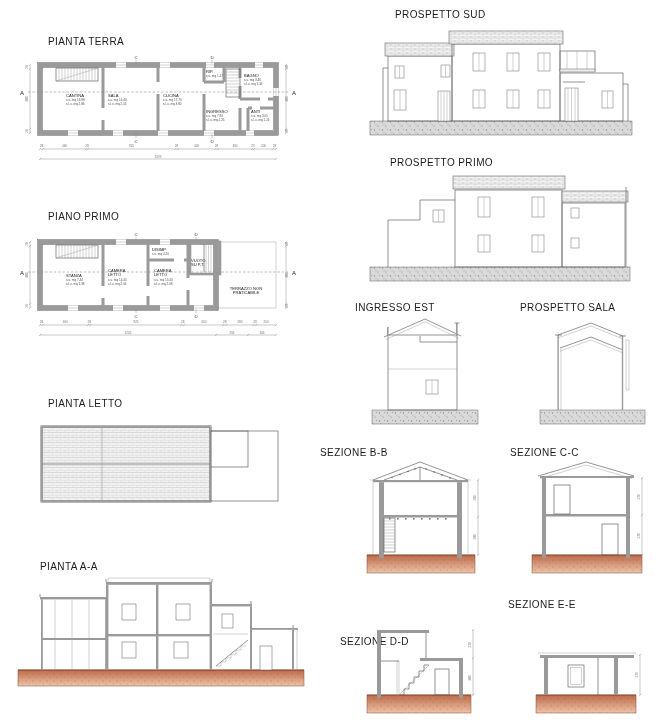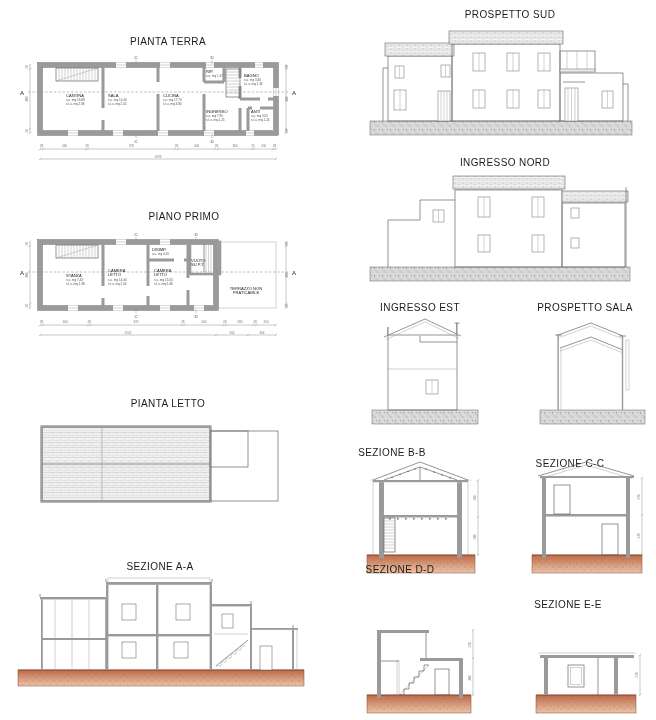--- a/index.html
+++ b/index.html
@@ -1,17 +1,17 @@
 <!DOCTYPE html>
 <html><head>
 <meta charset="utf-8">
 <style>
   html,body{margin:0;padding:0}
   body{width:656px;height:720px;position:relative;background:#fff;font-family:"Liberation Sans",sans-serif}
-  .ptitle{position:absolute;font-size:10px;color:#1b1b1b;letter-spacing:.4px;text-align:center;white-space:nowrap}
+  .ptitle{position:absolute;font-size:10px;color:#1b1b1b;letter-spacing:.4px;white-space:nowrap}
   svg{position:absolute;overflow:visible}
   svg text{font-family:"Liberation Sans",sans-serif}
   .rn{font-size:4.1px;fill:#222}
   .ra{font-size:3.1px;fill:#555}
   .dt{font-size:3.1px;fill:#777;text-anchor:middle}
   .mk{font-size:6px;fill:#222;text-anchor:middle}
   .mk2{font-size:4.4px;fill:#333;text-anchor:middle}
   .t{stroke:#666;stroke-width:.7;fill:none}
   .t2{stroke:#666;stroke-width:.55;fill:#fff}
   .l{stroke:#9a9a9a;stroke-width:.45;fill:none}
@@ -167,21 +167,21 @@
     <text x="20" y="15" class="dt" transform="rotate(-90 20 15)">28</text>
     <text x="20" y="47" class="dt" transform="rotate(-90 20 47)">400</text>
     <text x="20" y="79" class="dt" transform="rotate(-90 20 79)">28</text>
     <path d="M278 13V81 M276.8 14.2L279.2 11.8 M276.8 18.2L279.2 15.8 M276.8 78.2L279.2 75.8 M276.8 82.2L279.2 79.8" class="dim"></path>
     <text x="280" y="15" class="dt" transform="rotate(-90 280 15)">28</text>
     <text x="280" y="47" class="dt" transform="rotate(-90 280 47)">400</text>
     <text x="280" y="79" class="dt" transform="rotate(-90 280 79)">28</text>
   </g>
 </svg>
 
-<div class="ptitle" style="left:64px;top:211px;width:240px">PIANO PRIMO</div>
+<div class="ptitle" style="left:48px;top:211px;width:240px">PIANO PRIMO</div>
 
 <svg style="left:8px;top:228px" width="320" height="132" viewBox="0 0 320 132">
   <g>
     <rect x="208" y="14" width="60" height="66" class="l"></rect>
     <path d="M208 14V80" class="dash"></path>
   </g>
   <g>
     <rect x="32" y="14" width="176" height="66" fill="none" stroke="#9a9a9a" stroke-width="4.5"></rect>
     <rect x="29.7" y="11.7" width="180.6" height="70.6" class="o"></rect>
     <rect x="34.3" y="16.3" width="171.4" height="61.4" class="o"></rect>
@@ -285,21 +285,21 @@
     <rect x="180" y="16" width="38" height="36" fill="url(#vh)" class="t"></rect>
   </g>
   <g>
     <rect x="12" y="12" width="168" height="74" fill="url(#tile)" stroke="#8a8a8a" stroke-width="1.6"></rect>
     <rect x="10.8" y="10.8" width="170.4" height="76.4" class="o"></rect>
     <path d="M12 49H180" stroke="#777" stroke-width=".8"></path>
     <path d="M72 12V86" stroke="#999" stroke-width=".6"></path>
   </g>
 </svg>
 
-<div class="ptitle" style="left:40px;top:561px;width:240px">SEZIONE A-A</div>
+<div class="ptitle" style="left:40px;top:561px;width:240px">PIANTA A-A</div>
 
 <svg style="left:10px;top:574px" width="320" height="140" viewBox="0 0 320 140">
   <g>
     <rect x="8" y="96" width="286" height="16" fill="url(#sal)" stroke="#8a4a30" stroke-width=".5"></rect>
     <rect x="8" y="96" width="286" height="16" fill="url(#sdot)"></rect>
     <path d="M8 96H294" stroke="#8a4a30" stroke-width=".9"></path>
   </g>
   <g>
     <rect x="30" y="23" width="68" height="2.4" class="wall"></rect>
     <rect x="31" y="25.4" width="1.8" height="70.6" class="wall"></rect>
@@ -381,21 +381,21 @@
     <rect x="173" y="66" width="12" height="18" class="win"></rect>
       <path d="M179 66V84" class="l"></path>
     <path d="M198 58H220" class="t"></path>
     <rect x="200" y="64" width="13" height="33" class="win"></rect>
     <path d="M203 64V97 M206.5 64V97 M210 64V97" class="l"></path>
     <rect x="237" y="67" width="11" height="17" class="win"></rect>
       <path d="M242.5 67V84" class="l"></path>
   </g>
 </svg>
 
-<div class="ptitle" style="left:390px;top:157px;width:230px">INGRESSO NORD</div>
+<div class="ptitle" style="left:390px;top:157px;width:230px">PROSPETTO PRIMO</div>
 
 <svg style="left:365px;top:170px" width="285" height="118" viewBox="0 0 285 118">
   <g>
     <rect x="5" y="97" width="260" height="14" fill="url(#gg)" stroke="#666" stroke-width=".5"></rect>
   </g>
   <g>
     <rect x="90" y="20" width="107" height="77" fill="#fff" class="t"></rect>
     <rect x="88" y="6" width="112" height="13" fill="url(#brick)" stroke="#666" stroke-width=".6"></rect>
     <rect x="197" y="33" width="63" height="64" fill="#fff" class="t"></rect>
     <rect x="197" y="21" width="66" height="11" fill="url(#brick)" stroke="#666" stroke-width=".6"></rect>
@@ -449,22 +449,22 @@
     <path d="M25 33L56 22L88 35" class="t"></path>
     <path d="M25 36L56 25L88 38" class="l"></path>
     <rect x="22.4" y="20" width="1.4" height="75" class="wall"></rect>
     <path d="M26 33V95" class="l"></path>
     <rect x="86.8" y="21" width="1.4" height="74" class="wall"></rect>
     <rect x="91" y="25" width="3" height="50" class="l"></rect>
     <path d="M20 20H27 M84 21H91" class="t"></path>
   </g>
 </svg>
 
-<div class="ptitle" style="left:332px;top:447px;width:120px">SEZIONE B-B</div>
-<div class="ptitle" style="left:510px;top:458px;width:120px">SEZIONE C-C</div>
+<div class="ptitle" style="left:320px;top:447px;width:120px">SEZIONE B-B</div>
+<div class="ptitle" style="left:510px;top:447px;width:120px">SEZIONE C-C</div>
 
 <svg style="left:365px;top:460px" width="125" height="115" viewBox="0 0 125 115">
   <g>
     <rect x="2" y="95" width="108" height="18" fill="url(#sal)" stroke="#8a4a30" stroke-width=".5"></rect>
     <rect x="2" y="95" width="108" height="18" fill="url(#sdot)"></rect>
     <path d="M2 95H110" stroke="#8a4a30" stroke-width=".8"></path>
   </g>
   <g>
     <path d="M8 20L55 2L103 20" class="t"></path>
     <path d="M8 20V95 M103 20V95 M5 20H12 M99 20H106" class="l"></path>
@@ -516,21 +516,21 @@
     <rect x="24" y="25" width="16" height="29" class="t"></rect>
     <rect x="72" y="64" width="16" height="31" class="t"></rect>
   </g>
   <g>
     <path d="M112 18V95 M110.8 19.2L113.2 16.8 M110.8 56.2L113.2 53.8 M110.8 96.2L113.2 93.8" class="dim"></path>
     <text x="110" y="37" class="dt" transform="rotate(-90 110 37)">270</text>
     <text x="110" y="76" class="dt" transform="rotate(-90 110 76)">270</text>
   </g>
 </svg>
 
-<div class="ptitle" style="left:340px;top:564px;width:120px">SEZIONE D-D</div>
+<div class="ptitle" style="left:340px;top:636px;width:120px">SEZIONE D-D</div>
 <div class="ptitle" style="left:508px;top:599px;width:120px">SEZIONE E-E</div>
 
 <svg style="left:365px;top:613px" width="120" height="105" viewBox="0 0 120 105">
   <g>
     <rect x="2" y="82" width="104" height="18" fill="url(#sal)" stroke="#8a4a30" stroke-width=".5"></rect>
     <rect x="2" y="82" width="104" height="18" fill="url(#sdot)"></rect>
     <path d="M2 82H106" stroke="#8a4a30" stroke-width=".8"></path>
   </g>
   <g>
     <rect x="12" y="17" width="52" height="3" class="wall"></rect>

